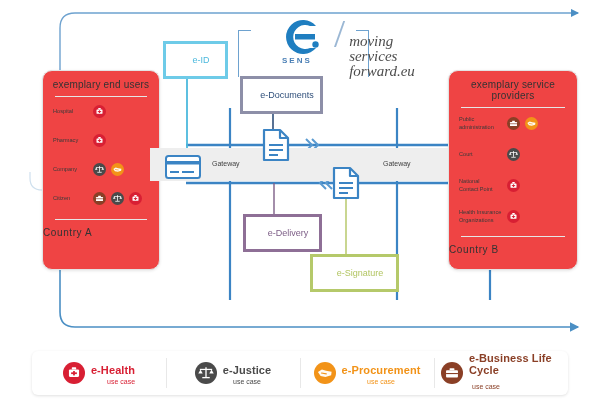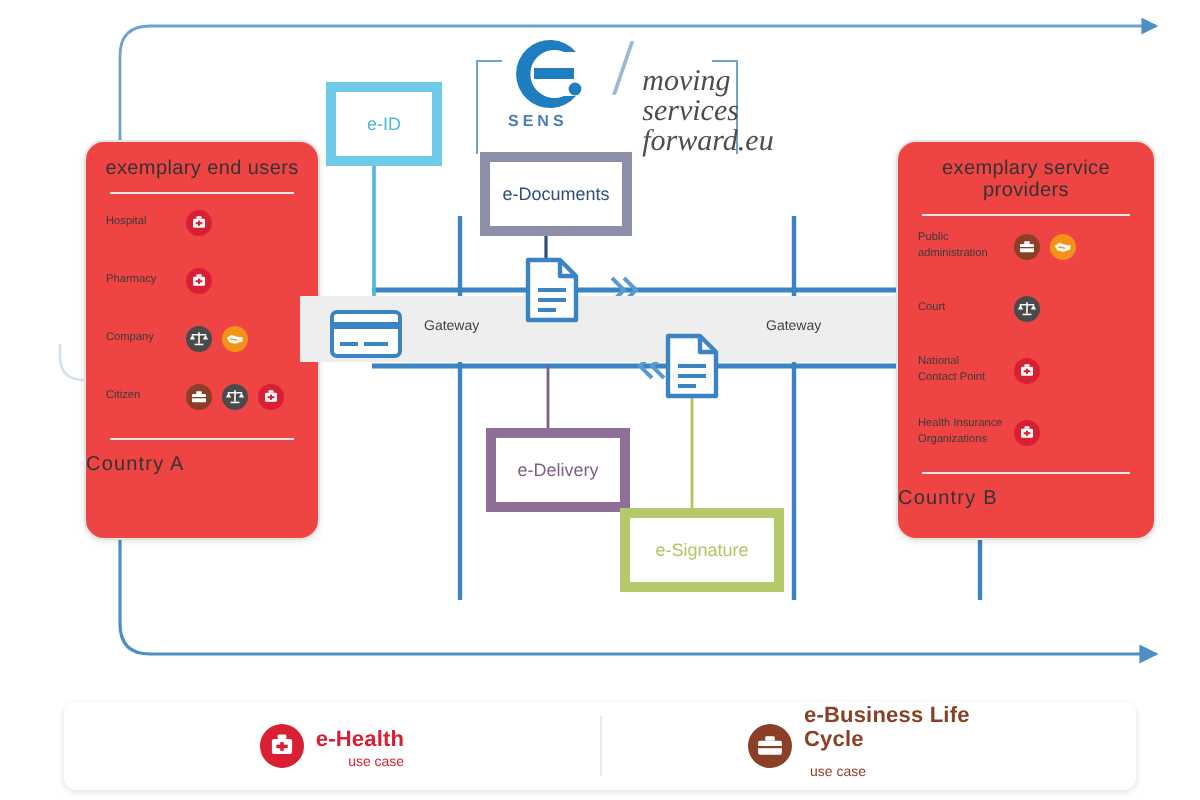--- a/index.html
+++ b/index.html
@@ -9,21 +9,21 @@
     font-family:"Liberation Sans", sans-serif;
     position:relative;
   }
   #canvas{position:absolute;left:0;top:0;width:600px;height:400px;}
 
   
   #wires{position:absolute;left:0;top:0;width:600px;height:400px;}
 
   
   .logo{position:absolute;left:250px;top:14px;display:flex;align-items:flex-start;}
-  .logo-mark{width:46px;height:46px;position:relative;flex:0 0 auto;}
+  .logo-mark{width:46px;height:46px;position:relative;flex:0 0 auto;margin-left:28px;}
   .logo-sens{position:absolute;left:4px;top:42px;font-size:8px;letter-spacing:2px;
      color:#4a7fb5;font-weight:bold;font-family:"Liberation Sans",sans-serif;}
   .logo-slash{color:#9bb7d4;font-size:40px;line-height:40px;margin:0 4px 0 10px;font-family:"Liberation Serif",serif;}
   .logo-words{font-family:"Liberation Serif",serif;font-style:italic;color:#4d4d4d;
      font-size:15px;line-height:15px;padding-top:20px;}
   .logo-words div{white-space:nowrap;}
   .logo-words .eu{font-weight:normal;font-style:italic;}
   .bracket-l,.bracket-r{position:absolute;border-color:#6ea2cf;border-style:solid;width:12px;height:46px;}
   .bracket-l{left:238px;top:30px;border-width:1px 0 0 1px;}
   .bracket-r{left:356px;top:30px;border-width:1px 1px 0 0;}
@@ -46,22 +46,22 @@
   .ic{border-radius:50%;display:inline-block;position:relative;flex:0 0 auto;}
   .ic svg{position:absolute;left:0;top:0;}
 
   
   #band{position:absolute;left:150px;top:148px;width:298px;height:33px;background:#eeeeee;}
   .gw-label{position:absolute;font-size:7px;color:#3f3f3f;top:160px;}
   #gwL{left:212px;}
   #gwR{left:383px;}
 
   
-  .cbox{position:absolute;background:#fff;border:5px solid #f97316;
-     display:flex;align-items:center;justify-content:center;font-size:9px;}
+  .cbox{position:absolute;background:#fff;border:3px solid #f97316;
+     display:flex;align-items:center;justify-content:center;font-size:9px;padding-left:11px;}
   #eid{left:163px;top:41px;width:48px;height:32px;border-color:#6ecbe8;color:#4cb9dd;}
   #edocs{left:240px;top:76px;width:66px;height:32px;border-color:#8d8fa8;color:#2f4f7a;}
   #edel{left:243px;top:214px;width:62px;height:32px;border-color:#8e6f96;color:#7d5e87;}
   #esig{left:310px;top:254px;width:72px;height:32px;border-color:#b5c96a;color:#b2c562;}
 
   
   #legend{position:absolute;left:32px;top:351px;width:536px;height:44px;background:#fff;
      border-radius:6px;box-shadow:0 1px 3px rgba(0,0,0,.12);display:flex;align-items:center;}
   .leg{flex:1 1 0;display:flex;align-items:center;justify-content:center;gap:6px;height:100%;
      position:relative;}
@@ -334,20 +334,48 @@
      <rect x="8.8" y="5.279999999999999" width="4.4" height="2.2" rx="0.6599999999999999" fill="#fff"></rect>
      <rect x="10.120000000000001" y="9.02" width="1.76" height="4.4" fill="#d81f33"></rect>
      <rect x="8.14" y="10.34" width="5.720000000000001" height="1.76" fill="#d81f33"></rect>
           </svg>
         </span>
       <span class="leg-txt">
         <span class="leg-name" style="color:#d81f33">e-Health</span>
         <span class="leg-sub" style="color:#d81f33;display:block;text-align:right">use case</span>
       </span>
     </div>
+    <div class="leg">
+      <span class="ic" style="width: 22px; height: 22px; background: rgb(74, 74, 74);">
+          <svg width="22" height="22" viewBox="0 0 22 22">
+            <rect x="10.34" y="5.279999999999999" width="1.3199999999999998" height="9.68" fill="#fff"></rect>
+     <rect x="4.84" y="6.82" width="12.32" height="1.21" fill="#fff"></rect>
+     <rect x="7.260000000000001" y="14.96" width="7.48" height="1.3199999999999998" fill="#fff"></rect>
+     <path d="M5.5,7.48 L3.3,11.440000000000001 L7.699999999999999,11.440000000000001 Z" fill="#fff"></path>
+     <path d="M16.5,7.48 L14.3,11.440000000000001 L18.7,11.440000000000001 Z" fill="#fff"></path>
+          </svg>
+        </span>
+      <span class="leg-txt">
+        <span class="leg-name" style="color:#4a4a4a">e-Justice</span>
+        <span class="leg-sub" style="color:#4a4a4a;display:block;text-align:center">use case</span>
+      </span>
+    </div>
+    <div class="leg">
+      <span class="ic" style="width: 22px; height: 22px; background: rgb(242, 147, 24);">
+          <svg width="22" height="22" viewBox="0 0 22 22">
+            <path d="M3.96,10.120000000000001 L7.92,7.48 L12.100000000000001,8.8 L17.6,9.68
+              L17.16,13.2 L11.440000000000001,14.96 L6.6,14.08 Z" fill="#fff" opacity="0.95"></path>
+     <path d="M7.48,11 L12.32,11.88" stroke="#f29318" stroke-width="1.1" fill="none" stroke-linecap="round"></path>
+          </svg>
+        </span>
+      <span class="leg-txt">
+        <span class="leg-name" style="color:#f29318">e-Procurement</span>
+        <span class="leg-sub" style="color:#f29318;display:block;text-align:center">use case</span>
+      </span>
+    </div>
     <div class="leg leg-inline">
       <span class="ic" style="width: 22px; height: 22px; background: rgb(138, 63, 38);">
           <svg width="22" height="22" viewBox="0 0 22 22">
             <rect x="5.0600000000000005" y="8.36" width="11.88" height="7.04" rx="0.88" fill="#fff"></rect>
      <rect x="8.58" y="6.16" width="4.84" height="2.2" rx="0.6599999999999999" fill="#fff"></rect>
      <rect x="5.0600000000000005" y="11" width="11.88" height="1.1" fill="#8a3f26"></rect>
           </svg>
         </span>
       <span class="leg-txt" style="max-width:92px">
         <span class="leg-name" style="color:#8a3f26">e-Business Life Cycle</span>

